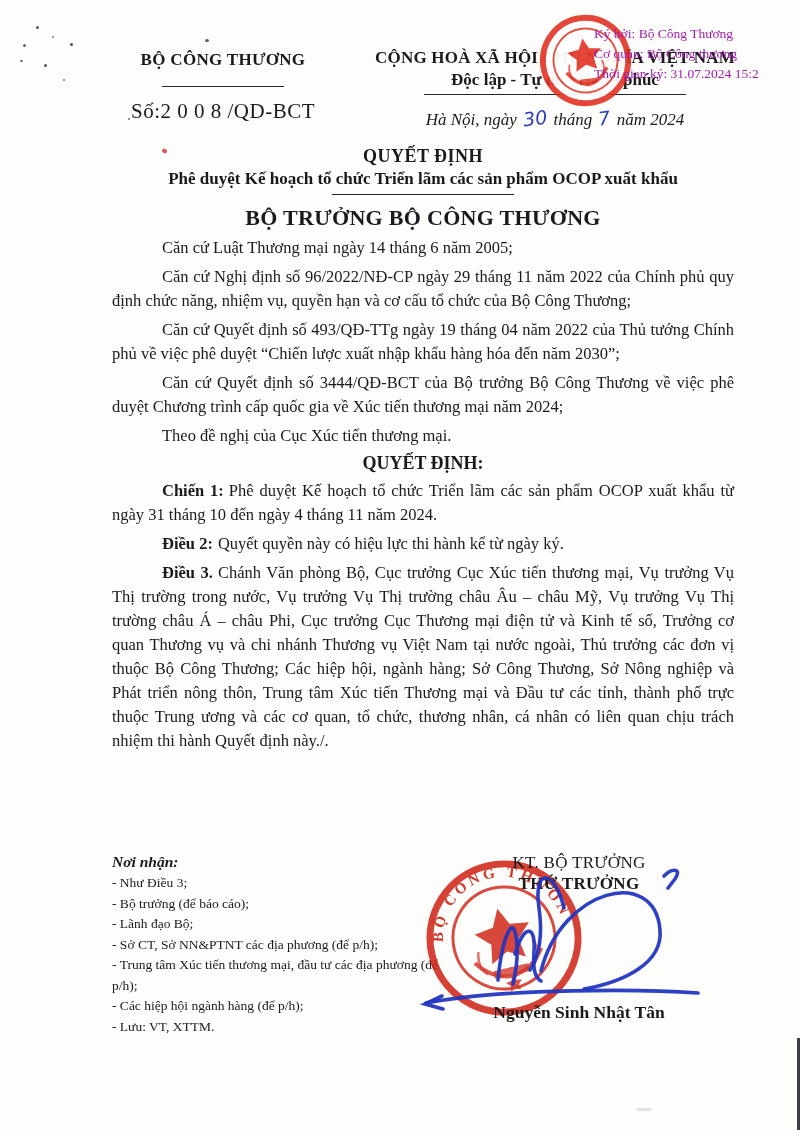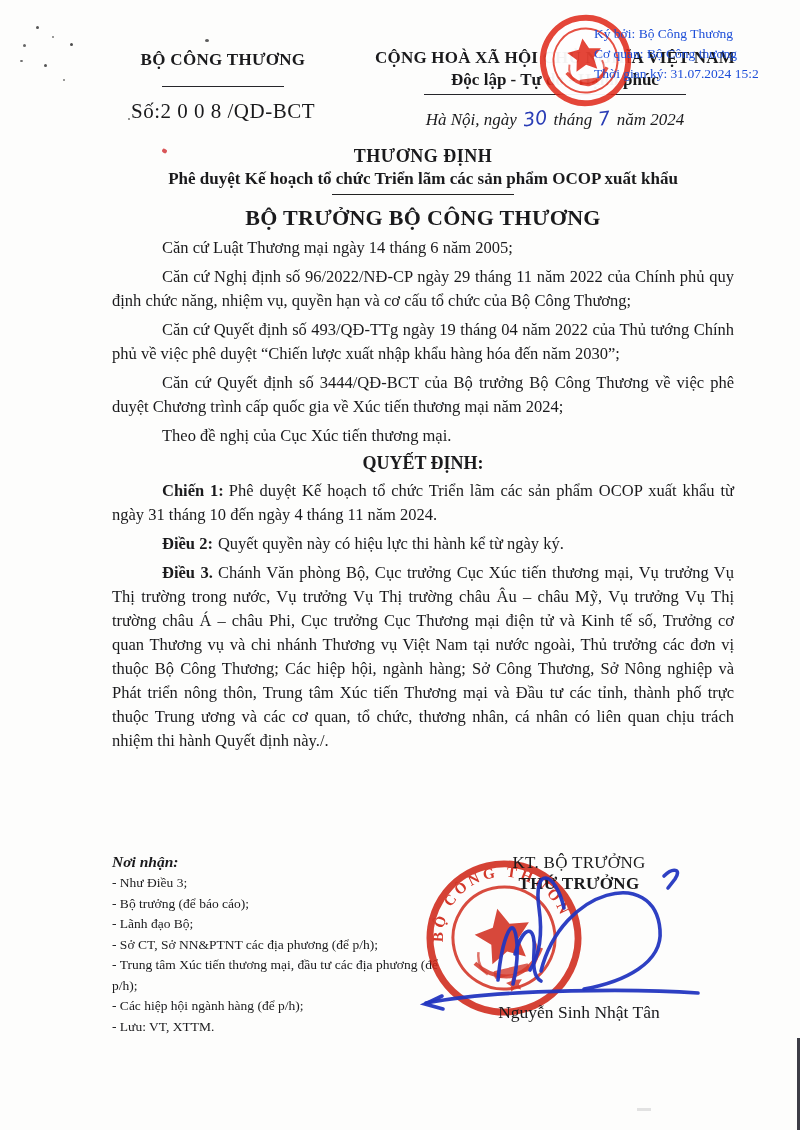--- a/index.html
+++ b/index.html
@@ -39,21 +39,21 @@
   .h-order{font-size:18px;margin:4px 0 2px;}
   .art-label{margin-right:5px;}
   
   .recipients{position:absolute;left:112px;top:853px;width:328px;z-index:2;}
   .recip-title{font-size:15.5px;font-weight:bold;font-style:italic;margin-bottom:2px;}
   .recip-item{font-size:13.5px;line-height:20.5px;text-align:left;}
   .sign-block{position:absolute;left:426px;top:853px;width:306px;text-align:center;z-index:4;}
   .sign-kt{font-size:17px;font-weight:normal;letter-spacing:.3px;}
   .sign-title{font-size:17px;font-weight:bold;letter-spacing:.3px;margin-top:1px;}
   .sign-name{position:absolute;left:426px;top:1002px;width:306px;text-align:center;
-             font-size:17.5px;font-weight:normal;z-index:4;}
+             font-size:17.5px;font-weight:bold;z-index:4;}
   .signature-svg{position:absolute;left:412px;top:850px;width:302px;height:180px;z-index:5;}
   
   .dot{position:absolute;border-radius:50%;z-index:0;}
   .red-speck{position:absolute;left:162px;top:149px;width:5px;height:4px;background:#d2383c;
              transform:rotate(30deg);border-radius:40%;z-index:0;opacity:.85;}
   .edge-sliver{position:absolute;right:0;top:1038px;width:3px;height:92px;background:#3d3d46;z-index:7;}
   .faint-mark{position:absolute;left:637px;top:1108px;width:14px;height:3px;background:#e2e2e2;z-index:0;}
 </style>
 </head>
 <body>
@@ -94,28 +94,28 @@
 
   <svg class="seal-small" viewBox="0 0 100 100">
     <circle cx="50" cy="50" r="44" fill="#ffffff" stroke="#e02818" stroke-width="6" stroke-opacity="0.9"></circle>
     <circle cx="50" cy="50" r="33" fill="none" stroke="#e02818" stroke-width="2" stroke-opacity="0.85"></circle>
     <path d="M50,27 l5.4,11 12.1,1.7 -8.7,8.5 2,12 -10.8,-5.7 -10.8,5.7 2,-12 -8.7,-8.5 12.1,-1.7 z" fill="#e02818" fill-opacity="0.9"></path>
     <path d="M29,60 q9,14 21,15 q12,-1 21,-15" fill="none" stroke="#e02818" stroke-width="3.5" stroke-opacity="0.85"></path>
     <path d="M33,52 q-3,10 3,17 M67,52 q3,10 -3,17" fill="none" stroke="#e02818" stroke-width="2" stroke-opacity="0.7"></path>
     <rect x="41" y="69" width="18" height="5" fill="#e02818" fill-opacity="0.8" rx="1"></rect>
   </svg>
 
-  <div class="esign" style="color:#1d4ed8">
+  <div class="esign" style="color:#a21caf">
     <div>Ký bởi: Bộ Công Thương</div>
     <div>Cơ quan: Bộ Công thương</div>
     <div>Thời gian ký: 31.07.2024 15:2</div>
   </div>
 
   <div class="body">
-    <div class="h-center h-decision">THƯƠNG ĐỊNH</div>
+    <div class="h-center h-decision">QUYẾT ĐỊNH</div>
     <div class="h-center h-subject">Phê duyệt Kế hoạch tổ chức Triển lãm các sản phẩm OCOP xuất khẩu</div>
     <div class="subject-rule"></div>
     <div class="h-center h-authority">BỘ TRƯỞNG BỘ CÔNG THƯƠNG</div>
 
     <div>
         <p class="para">Căn cứ Luật Thương mại ngày 14 tháng 6 năm 2005;</p>
         <p class="para">Căn cứ Nghị định số 96/2022/NĐ-CP ngày 29 tháng 11 năm 2022 của Chính phủ quy định chức năng, nhiệm vụ, quyền hạn và cơ cấu tổ chức của Bộ Công Thương;</p>
         <p class="para">Căn cứ Quyết định số 493/QĐ-TTg ngày 19 tháng 04 năm 2022 của Thủ tướng Chính phủ về việc phê duyệt “Chiến lược xuất nhập khẩu hàng hóa đến năm 2030”;</p>
         <p class="para">Căn cứ Quyết định số 3444/QĐ-BCT của Bộ trưởng Bộ Công Thương về việc phê duyệt Chương trình cấp quốc gia về Xúc tiến thương mại năm 2024;</p>
         <p class="para">Theo đề nghị của Cục Xúc tiến thương mại.</p>

